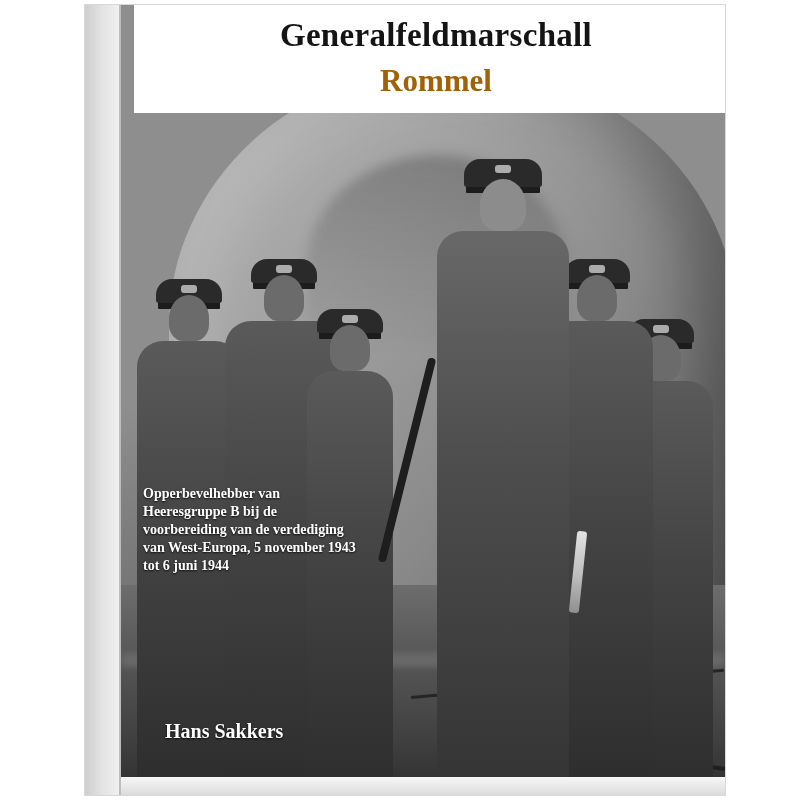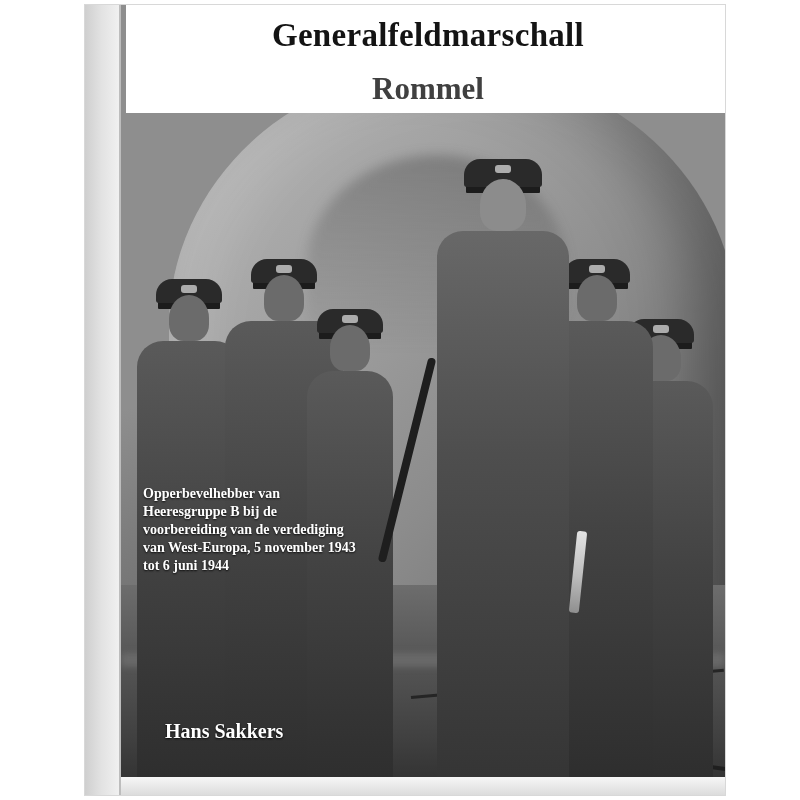--- a/index.html
+++ b/index.html
@@ -58,21 +58,21 @@
     top: 0;
     right: 0;
     bottom: 0;
     background: #ffffff;
     overflow: hidden;
   }
 
   
   .title-band {
     position: absolute;
-    left: 5px;
+    left: 13px;
     top: 0;
     width: 100%;
     height: 108px;
     background: #ffffff;
     z-index: 5;
   }
   .title-line1 {
     position: absolute;
     top: 12px;
     left: 0;
@@ -85,23 +85,22 @@
     font-family: "Liberation Serif", serif;
   }
   .title-line2 {
     position: absolute;
     top: 58px;
     left: 0;
     width: 100%;
     text-align: center;
     font-size: 31px;
     font-weight: 700;
-    color: #404040;
-    font-family: "Liberation Serif", serif;
-    margin-top: 8px;
+    color: #a16207;
+    font-family: "Liberation Serif", serif;
   }
 
   
   .photo {
     position: absolute;
     left: 0;
     top: 0;
     width: 100%;
     height: 100%;
     background:

